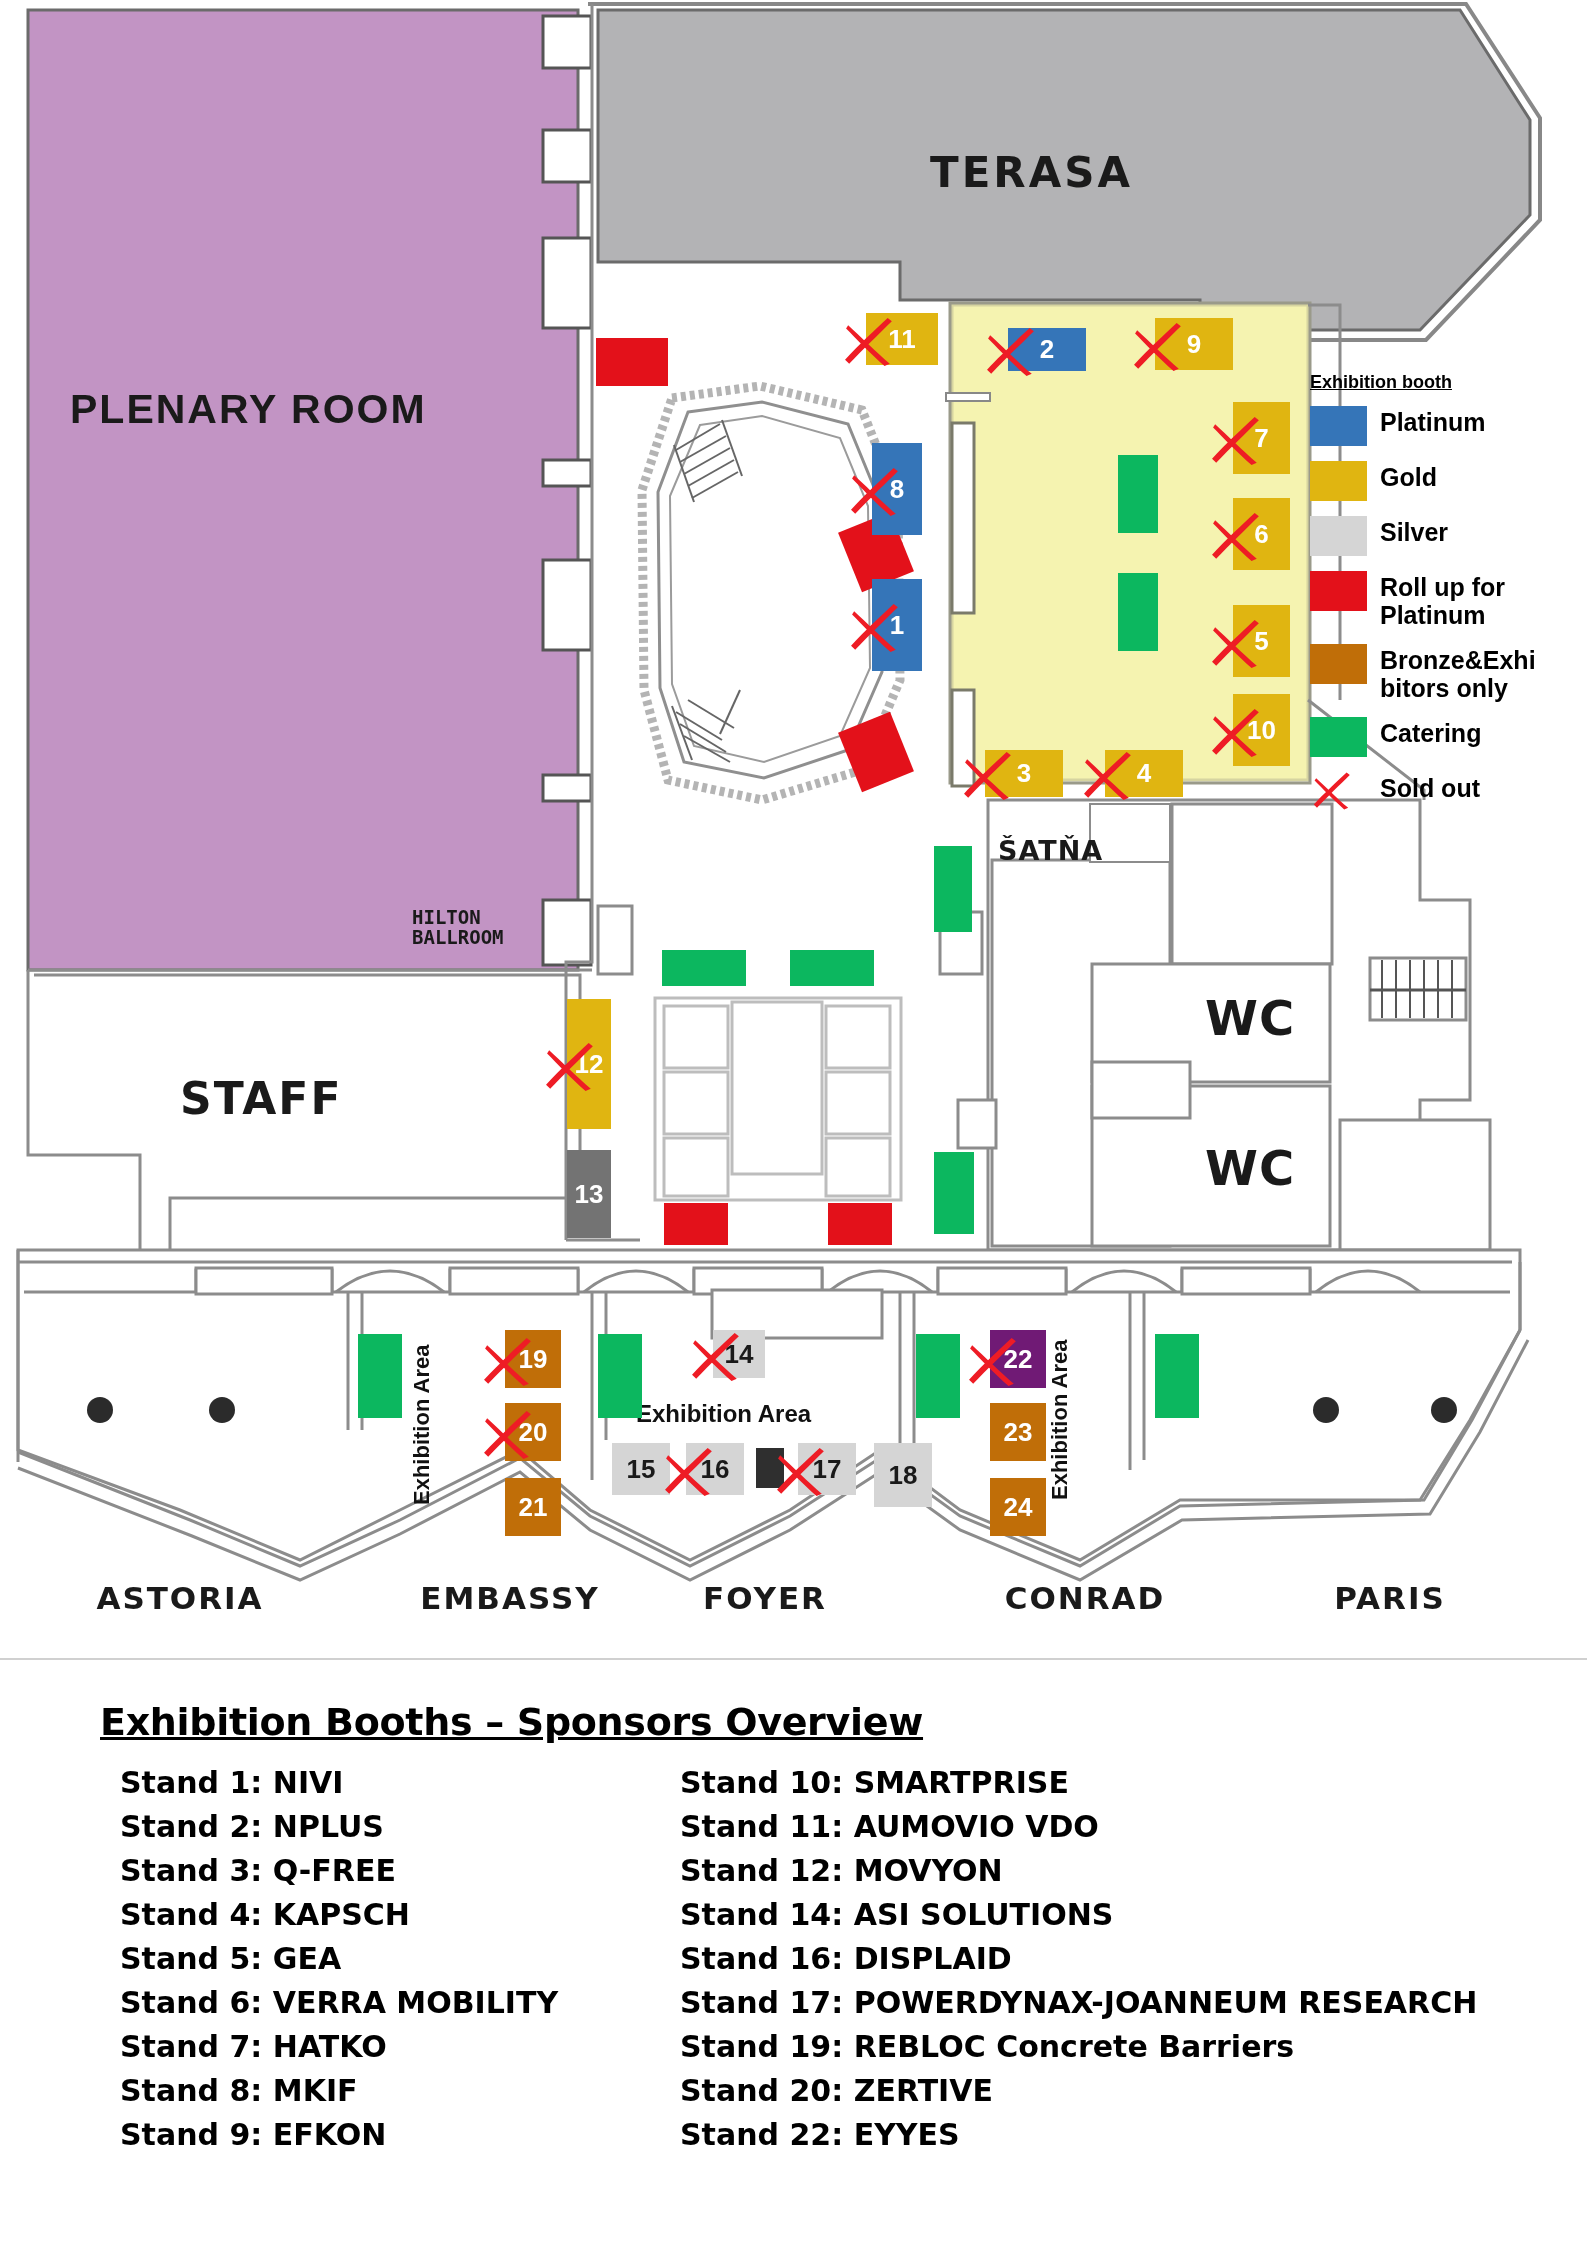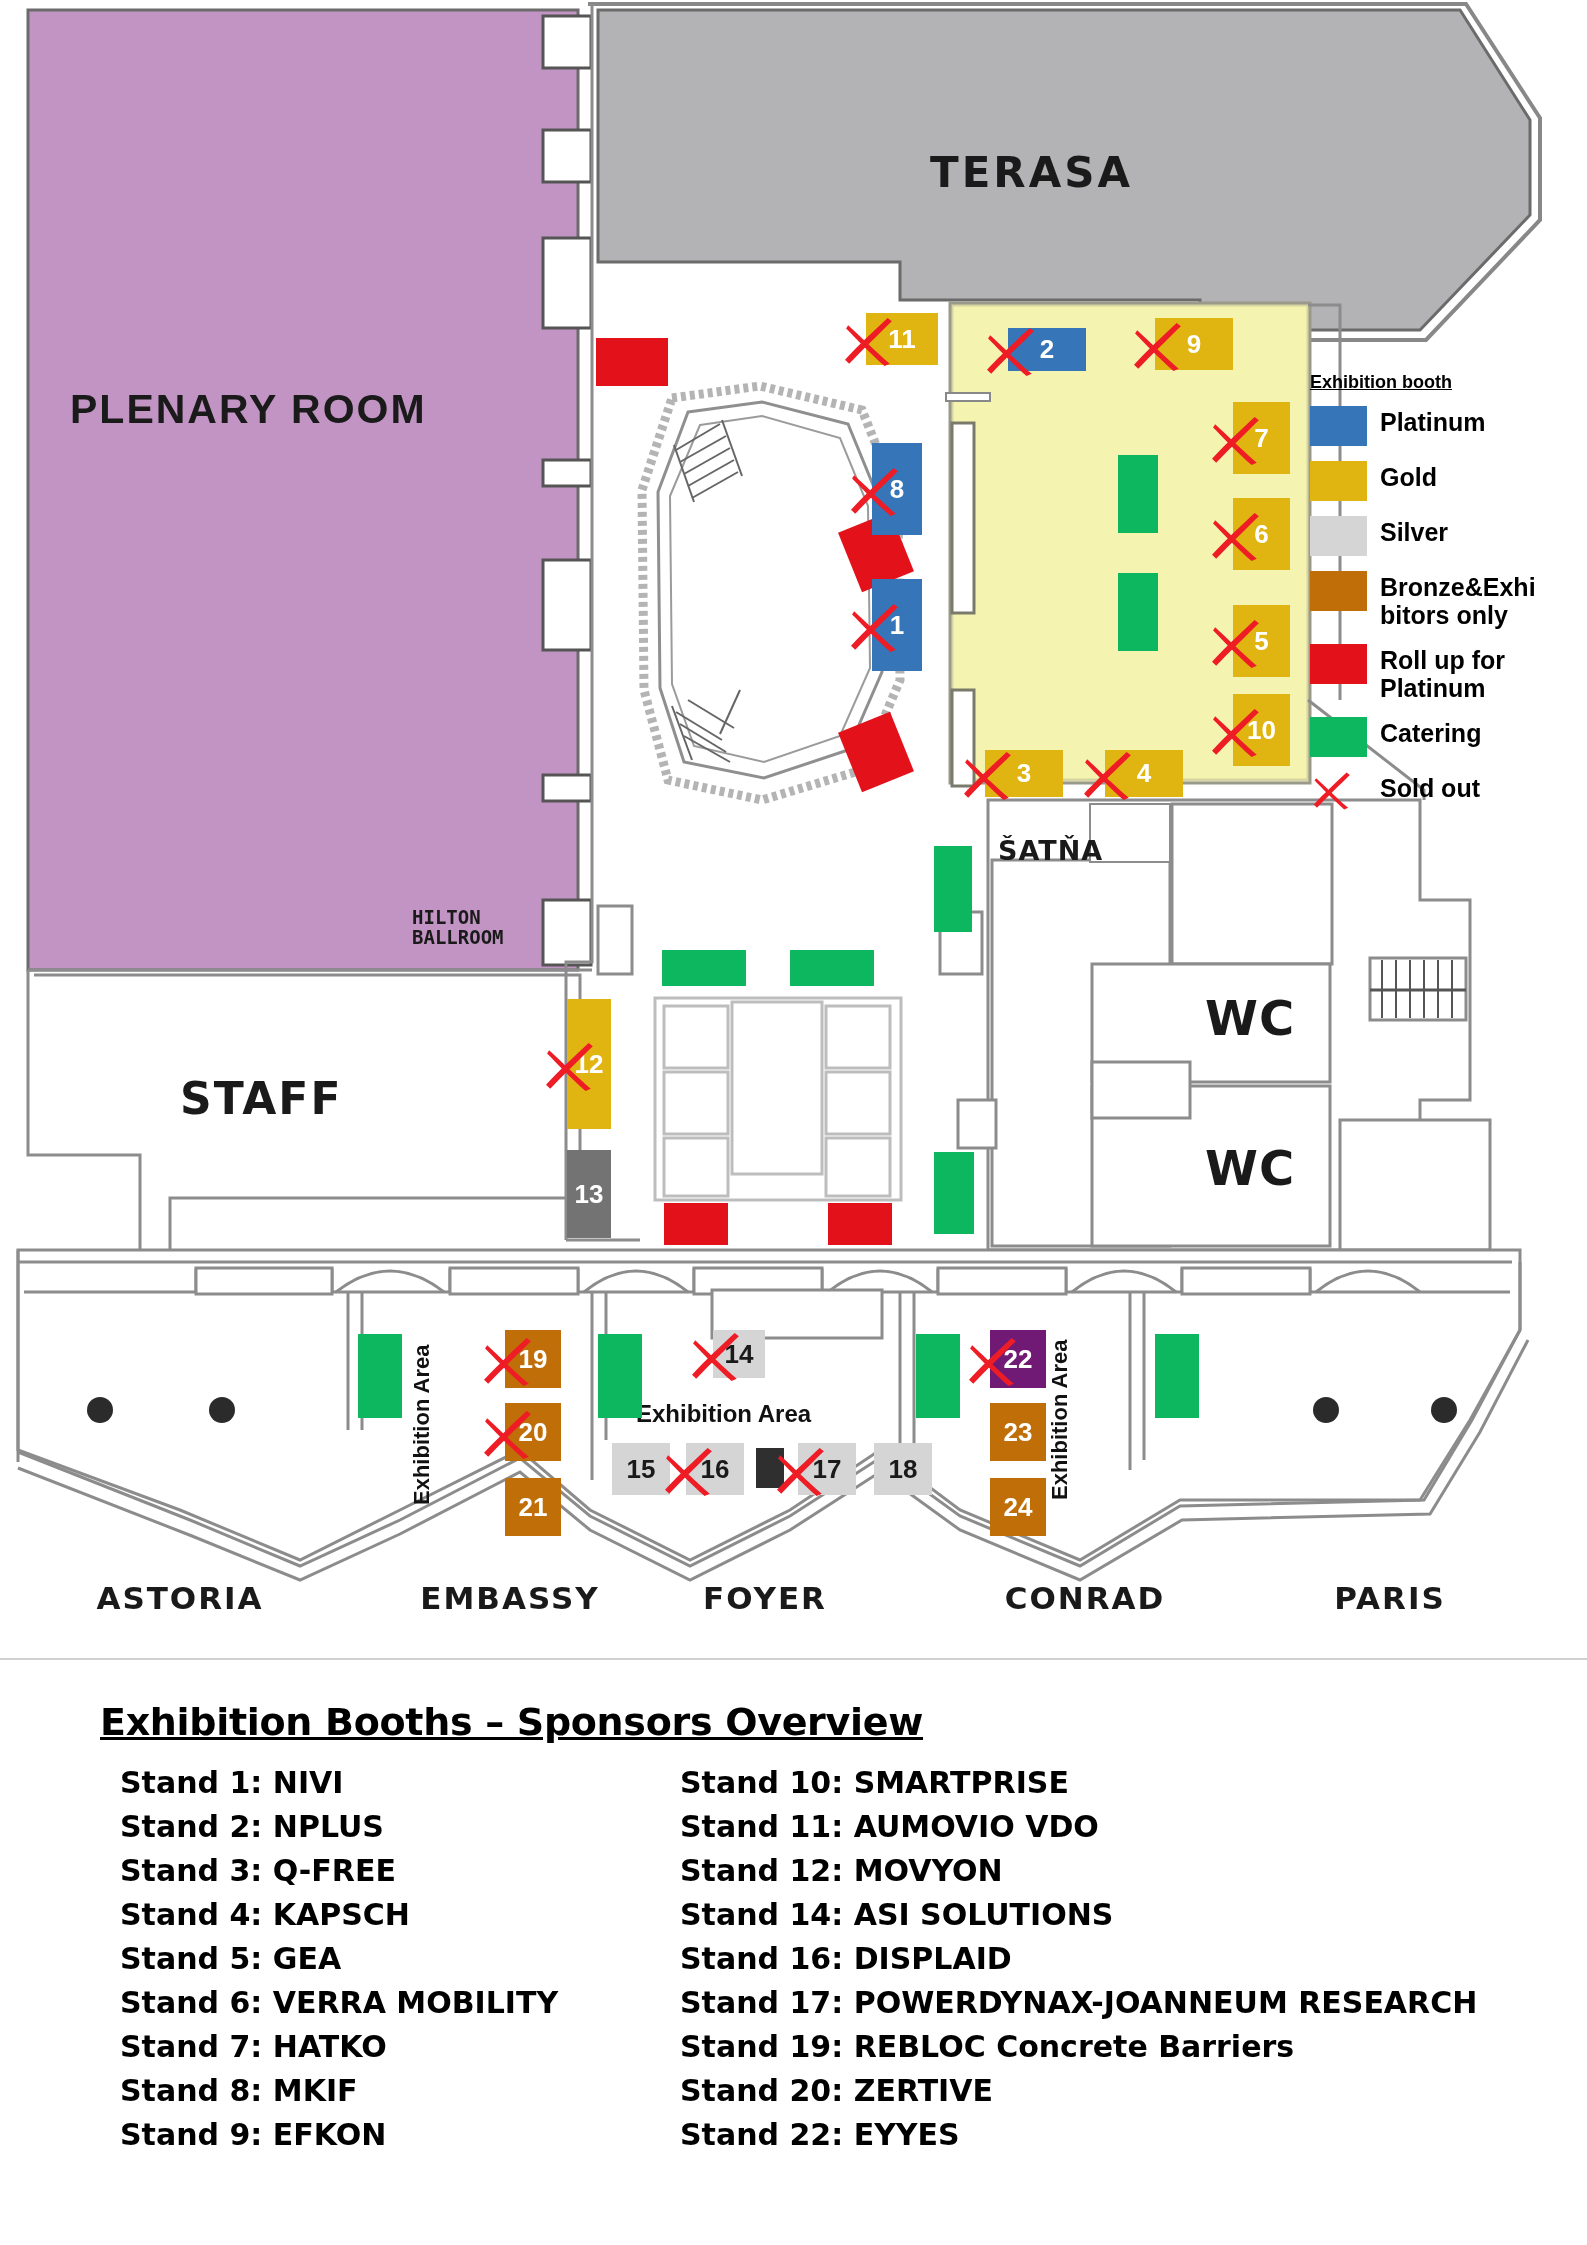--- a/index.html
+++ b/index.html
@@ -525,21 +525,21 @@
         </div>
         <div class="booth dark-num" style="left: 798px; top: 1443px; width: 58px; height: 52px; background: rgb(213, 213, 213);">
           <span>17</span>
         </div>
         <div class="cross" style="left: 776.16px; top: 1445.6px; width: 52px; height: 52px;">
           <svg width="52" height="52" viewBox="0 0 100 100" style="overflow:visible">
             <path d="M 8,18 C 30,38 62,70 88,92 L 78,96 C 52,74 22,42 4,24 Z" fill="#EE1C25"></path>
             <path d="M 92,10 C 68,34 34,66 10,92 L 2,84 C 26,58 60,26 84,4 Z" fill="#EE1C25"></path>
           </svg>
         </div>
-        <div class="booth dark-num" style="left: 874px; top: 1443px; width: 58px; height: 52px; background: rgb(213, 213, 213);">
+        <div class="booth dark-num" style="left: 874px; top: 1443px; width: 58px; height: 64px; background: rgb(213, 213, 213);">
           <span>18</span>
         </div>
         <div class="booth" style="left: 505px; top: 1330px; width: 56px; height: 58px; background: rgb(192, 110, 8);">
           <span>19</span>
         </div>
         <div class="cross" style="left: 483.16px; top: 1335.6px; width: 52px; height: 52px;">
           <svg width="52" height="52" viewBox="0 0 100 100" style="overflow:visible">
             <path d="M 8,18 C 30,38 62,70 88,92 L 78,96 C 52,74 22,42 4,24 Z" fill="#EE1C25"></path>
             <path d="M 92,10 C 68,34 34,66 10,92 L 2,84 C 26,58 60,26 84,4 Z" fill="#EE1C25"></path>
           </svg>
@@ -584,26 +584,26 @@
         </div>
         <div class="legend-row">
           <div class="legend-sw" style="background: rgb(224, 181, 17);"></div>
           <div class="legend-lbl">Gold</div>
         </div>
         <div class="legend-row">
           <div class="legend-sw" style="background: rgb(213, 213, 213);"></div>
           <div class="legend-lbl">Silver</div>
         </div>
         <div class="legend-row">
+          <div class="legend-sw" style="background: rgb(227, 17, 26);"></div>
+          <div class="legend-lbl">Roll up for Platinum</div>
+        </div>
+        <div class="legend-row">
           <div class="legend-sw" style="background: rgb(192, 110, 8);"></div>
           <div class="legend-lbl">Bronze&amp;Exhi bitors only</div>
-        </div>
-        <div class="legend-row">
-          <div class="legend-sw" style="background: rgb(227, 17, 26);"></div>
-          <div class="legend-lbl">Roll up for Platinum</div>
         </div>
         <div class="legend-row">
           <div class="legend-sw" style="background: rgb(12, 183, 95);"></div>
           <div class="legend-lbl">Catering</div>
         </div>
         <div class="legend-row">
           <div class="legend-cross-wrap"><svg width="46" height="40" viewBox="0 0 100 100" style="overflow:visible">
               <path d="M 8,18 C 30,38 62,70 88,92 L 78,96 C 52,74 22,42 4,24 Z" fill="#EE1C25"></path>
               <path d="M 92,10 C 68,34 34,66 10,92 L 2,84 C 26,58 60,26 84,4 Z" fill="#EE1C25"></path>
             </svg></div>

